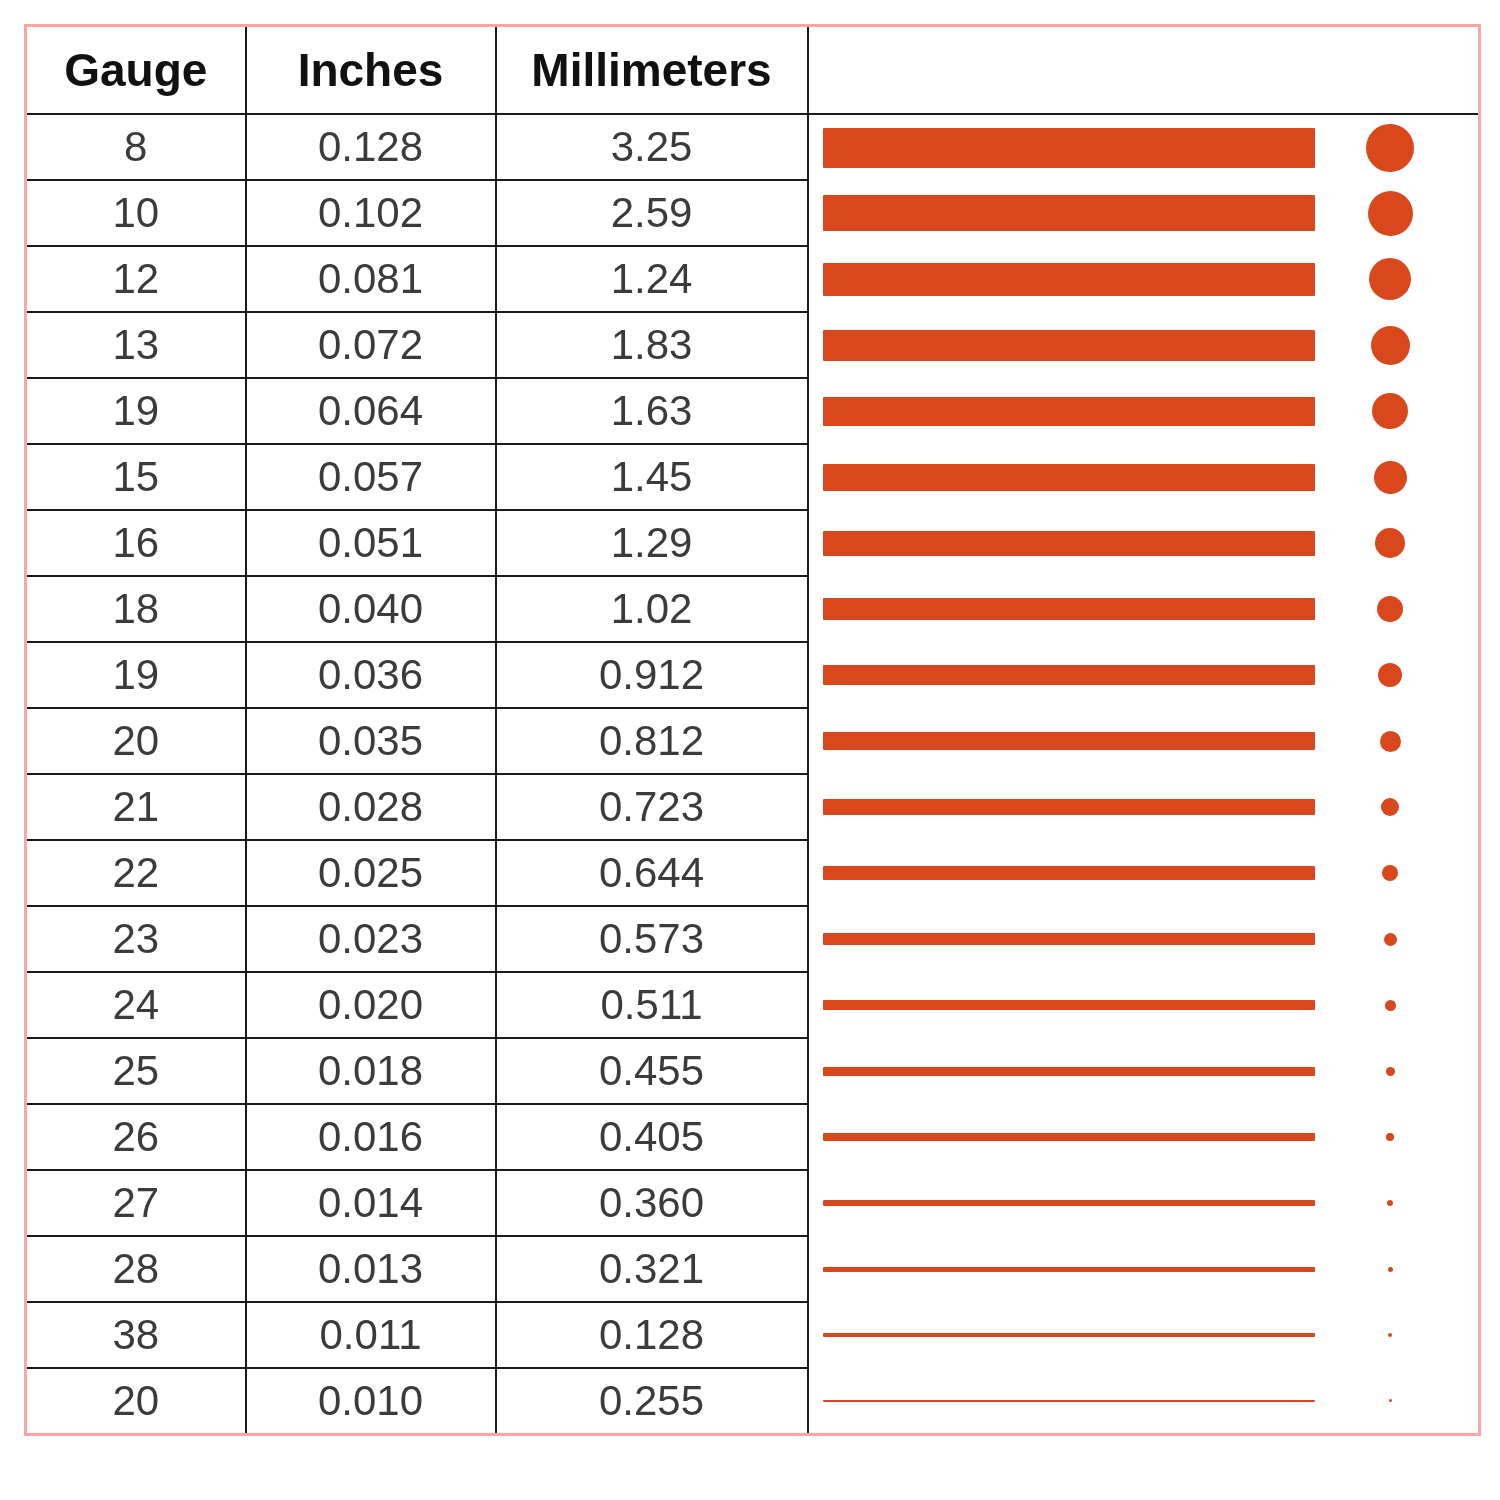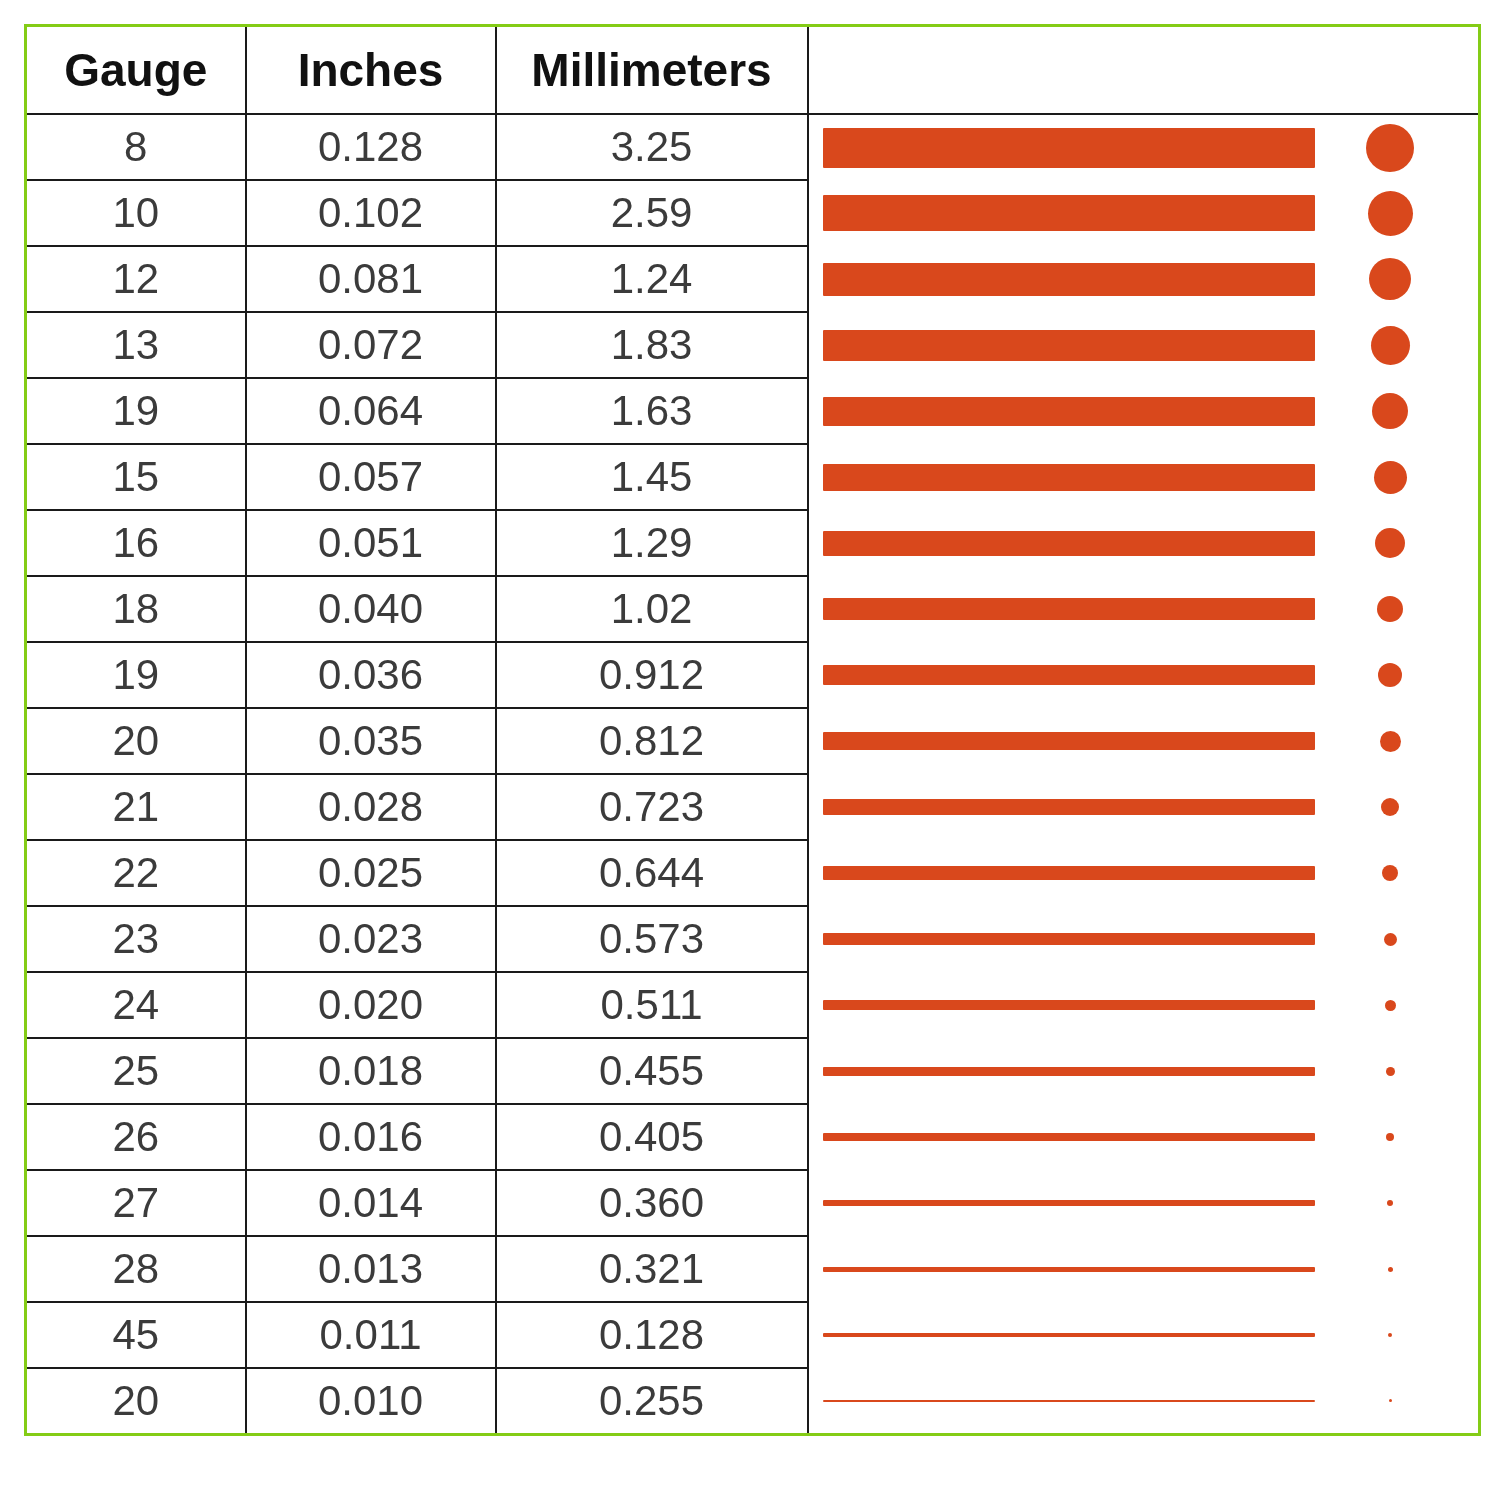--- a/index.html
+++ b/index.html
@@ -17,21 +17,21 @@
     position: relative;
     width: 1500px;
     height: 1500px;
     box-sizing: border-box;
     padding: 24px 22px 22px 24px;
   }
   table.gauge-table {
     border-collapse: collapse;
     width: 1454px;
     table-layout: fixed;
-    border: 3px solid #84cc16;
+    border: 3px solid #fca5a5;
   }
   table.gauge-table col.c-gauge  { width: 220px; }
   table.gauge-table col.c-inch   { width: 250px; }
   table.gauge-table col.c-mm     { width: 312px; }
   table.gauge-table col.c-vis    { width: 672px; }
 
   table.gauge-table th,
   table.gauge-table td {
     border: 2px solid #1a1a1a;
     padding: 0;
@@ -383,21 +383,21 @@
               <div class="bar-slot">
                 <div class="bar" style="height: 5px; background: rgb(217, 72, 28);"></div>
               </div>
               <div class="dot-slot">
                 <div class="dot" style="width: 5px; height: 5px; background: rgb(217, 72, 28);"></div>
               </div>
             </div>
           </td>
         </tr>
         <tr>
-          <td>45</td>
+          <td>38</td>
           <td>0.011</td>
           <td>0.128</td>
           <td class="vis-cell">
             <div class="vis-wrap">
               <div class="bar-slot">
                 <div class="bar" style="height: 4px; background: rgb(217, 72, 28);"></div>
               </div>
               <div class="dot-slot">
                 <div class="dot" style="width: 4px; height: 4px; background: rgb(217, 72, 28);"></div>
               </div>

